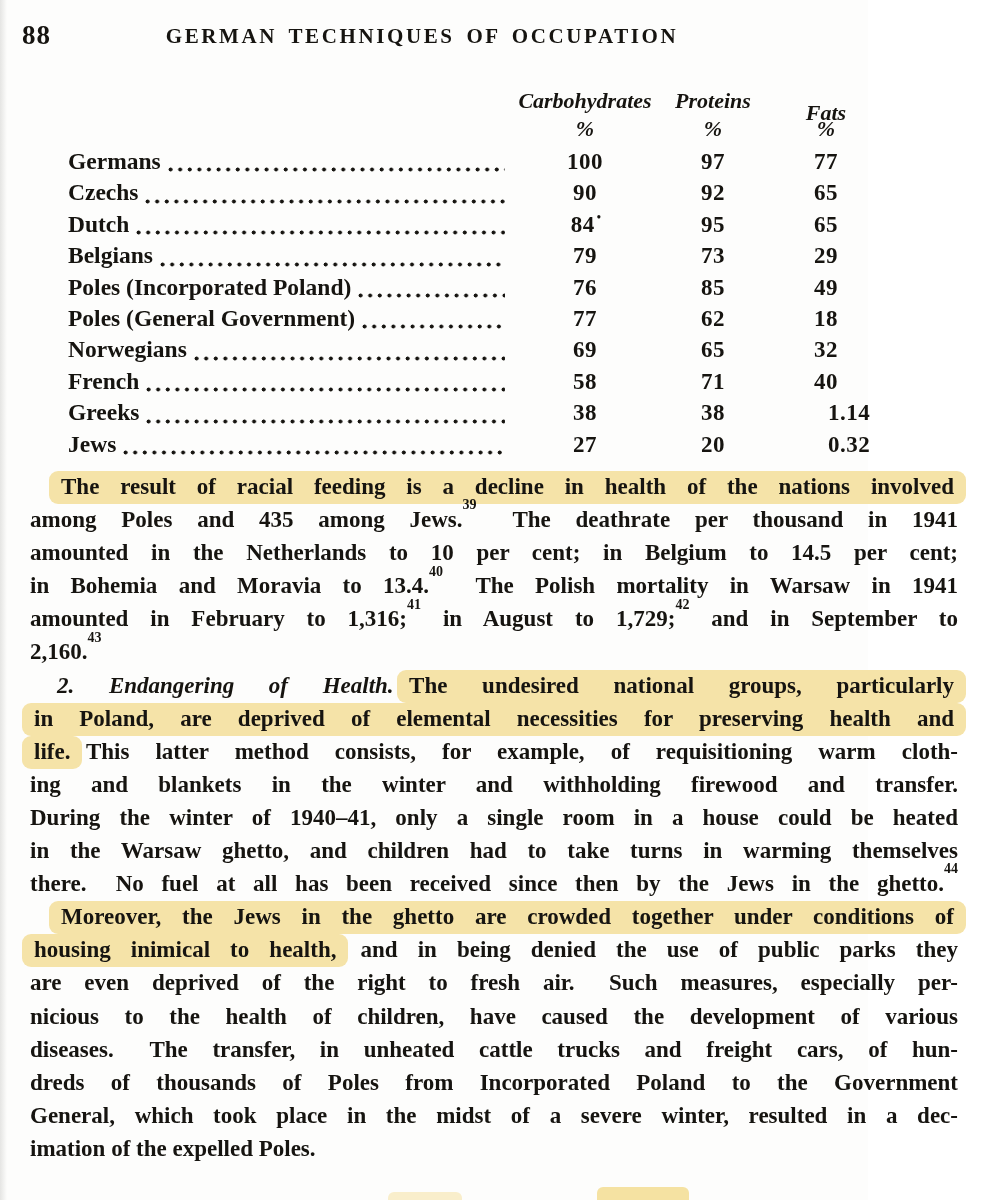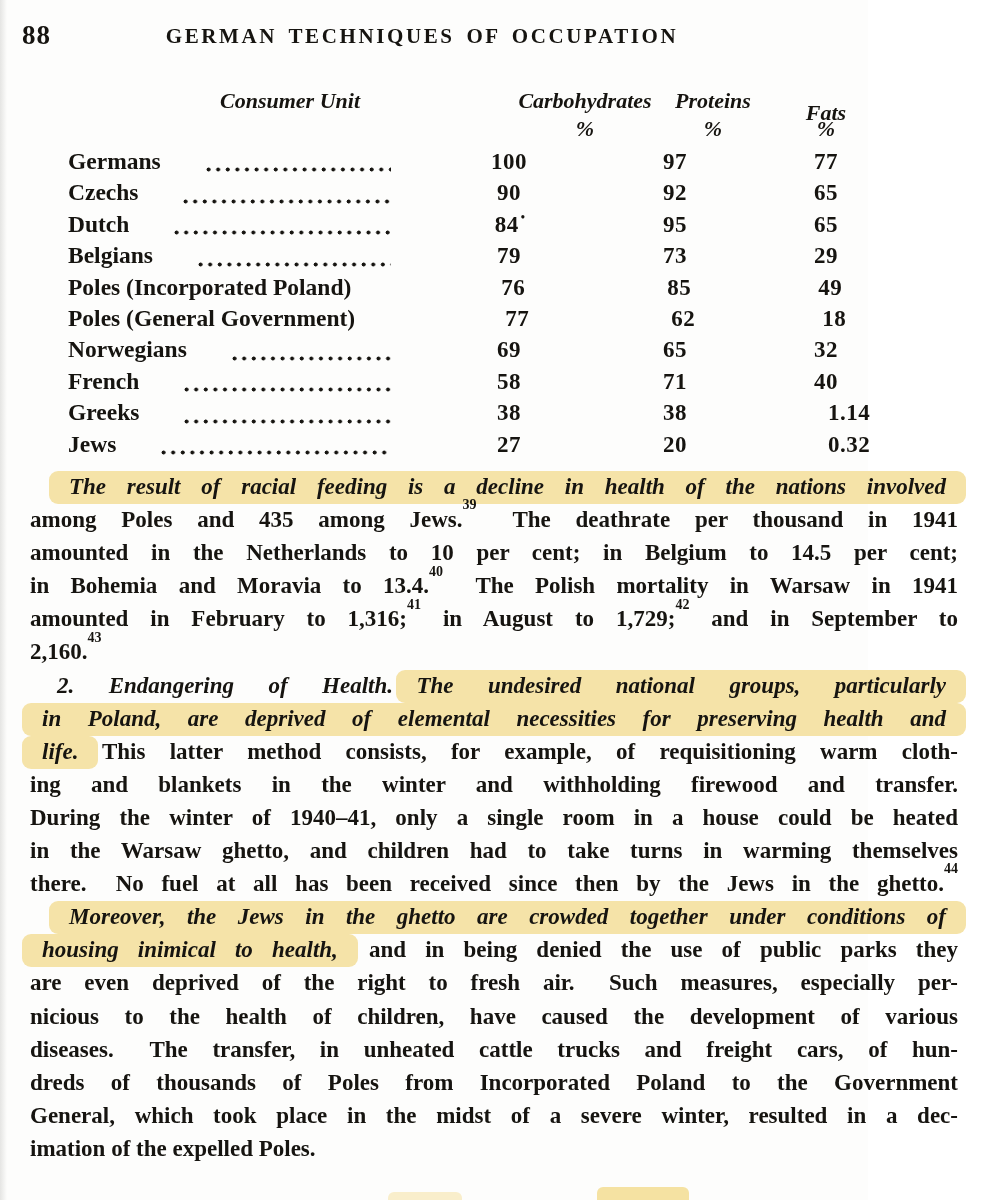--- a/index.html
+++ b/index.html
@@ -40,21 +40,21 @@
   }
   .h-unit{left:112px;width:220px;}
   .h-c1{left:445px;width:144px;}
   .h-c2{left:589px;width:112px;}
   .h-c3{left:701px;width:114px;margin-top:12px;}
   .t-pct{position:relative;height:32px;}
   .p-c1{left:445px;width:144px;}
   .p-c2{left:589px;width:112px;}
   .p-c3{left:701px;width:114px;}
   .t-body{position:relative;}
-  .t-row{display:flex;align-items:baseline;height:31.4px;gap:38px;}
+  .t-row{display:flex;align-items:baseline;height:31.4px;}
   .r-name{font-size:23.5px;font-weight:bold;white-space:nowrap;}
   .leader{
     flex:1 1 auto;align-self:flex-end;height:7px;margin:0 8px 6px 6px;
     background:radial-gradient(circle at 3.5px 3.5px, var(--ink,#141311) 1.7px, transparent 2.3px) repeat-x;
     background-size:9.6px 7px;
   }
   .val{
     flex:0 0 auto;text-align:center;
     font-size:23px;font-weight:bold;letter-spacing:.5px;white-space:nowrap;
   }
@@ -73,43 +73,42 @@
   }
   .line.j{text-align:justify;text-align-last:justify;}
   .line.indent{text-indent:27px;}
   .line .it{font-style:italic;}
   sup.fn{
     font-size:14px;font-weight:bold;line-height:0;
     position:relative;top:-9px;letter-spacing:0;
   }
   .hl{
     background:var(--highlight,#f5e3a8);
-    padding:3px 20px 5px;margin:12px -8px;
+    padding:3px 12px 5px;margin:12px -8px;
     border-radius:9px;
-    box-decoration-break:clone;font-style:italic;-webkit-box-decoration-break:clone;
+    box-decoration-break:clone;-webkit-box-decoration-break:clone;
   }
   
   .remnant{position:absolute;bottom:0;border-radius:6px 6px 0 0;}
   .remnant.r1{left:388px;width:74px;height:8px;background:#f9eecb;}
   .remnant.r2{left:597px;width:92px;height:13px;background:#f5e2a2;}
 </style>
 </head>
 <body>
 
 <div class="page">
   <div class="scan-edge"></div>
 
   <div class="page-header">
     <span class="page-num">88</span>
     <span class="page-title">GERMAN TECHNIQUES OF OCCUPATION</span>
   </div>
 
   <div class="ctable">
     <div class="t-head">
-      <span class="h-unit">Consumer Unit</span>
       <span class="h-c1">Carbohydrates</span>
       <span class="h-c2">Proteins</span>
       <span class="h-c3">Fats</span>
     </div>
     <div class="t-pct">
       <span class="p-c1">%</span>
       <span class="p-c2">%</span>
       <span class="p-c3">%</span>
     </div>
     <div class="t-body">

